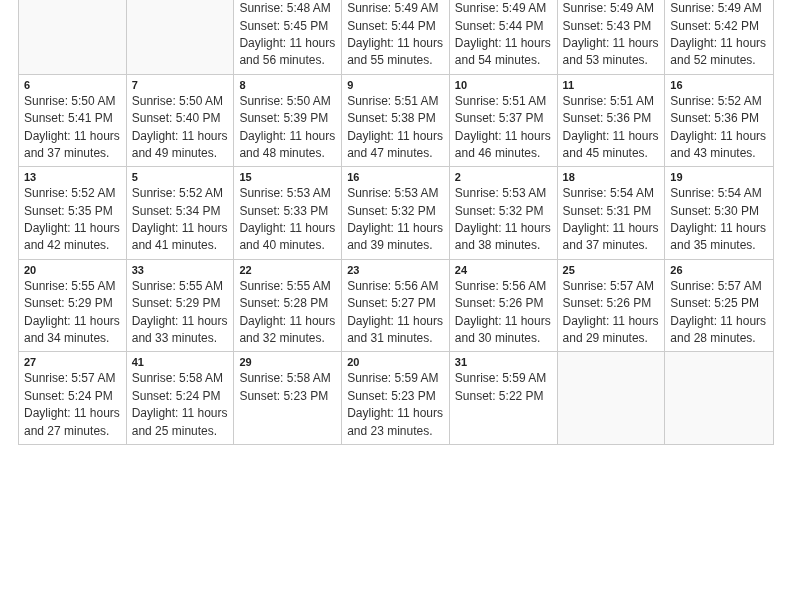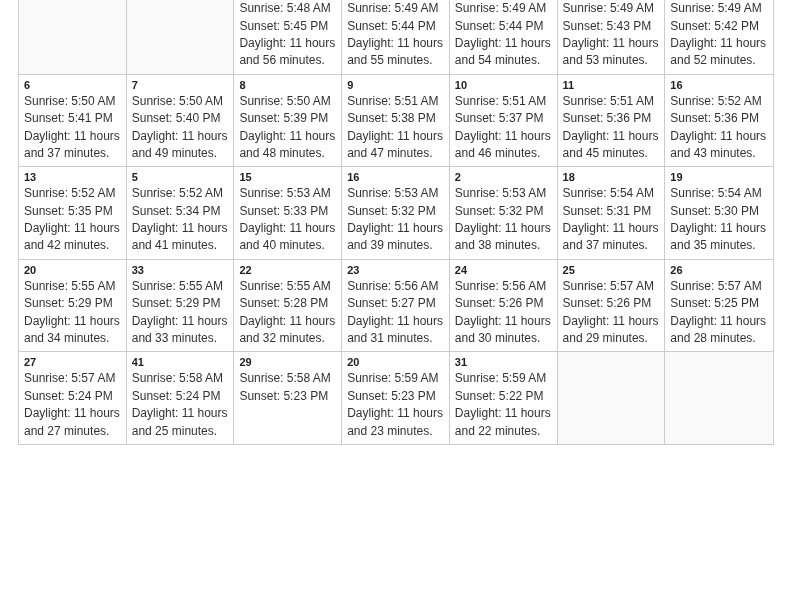--- a/index.html
+++ b/index.html
@@ -395,21 +395,20 @@
           <span>Sunrise: 5:59 AM</span><br>
           <span>Sunset: 5:23 PM</span><br>
           <span>Daylight: 11 hours and 23 minutes.</span>
         </div>
       </div>
           <div class="cal-cell">
         <span class="day-num">31</span>
         <div class="sun-info">
           <span>Sunrise: 5:59 AM</span><br>
           <span>Sunset: 5:22 PM</span><br>
-          <span>Daylight: 11 hours and 22 minutes.</span>
         </div>
       </div>
           <div class="cal-cell empty"></div>
           <div class="cal-cell empty"></div>
         </div>
       </div>
   </div>
 </div>
 
 </body></html>

